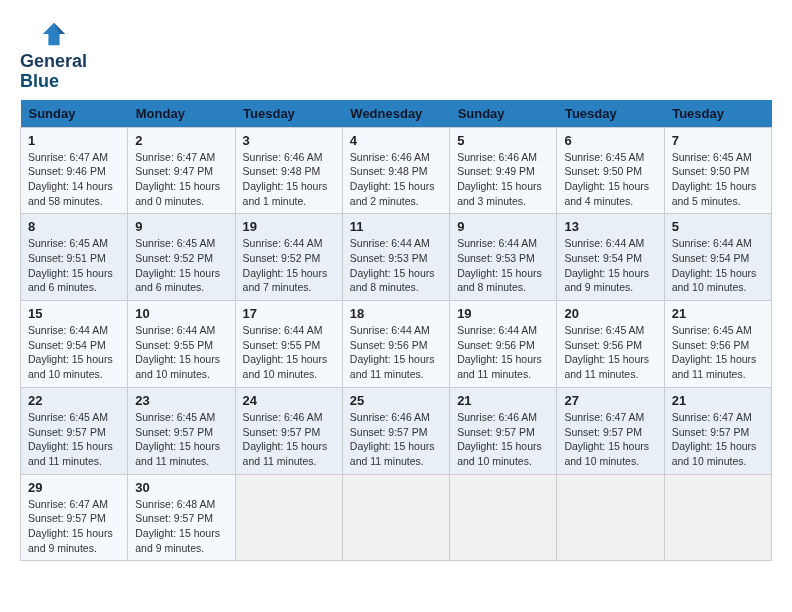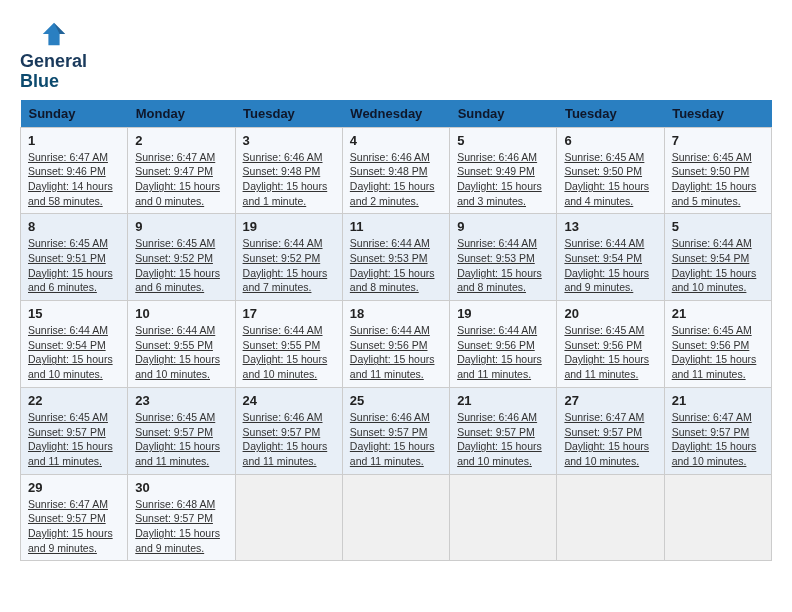--- a/index.html
+++ b/index.html
@@ -77,21 +77,20 @@
       font-size: 13px;
       font-weight: bold;
       color: #222;
       display: block;
       margin-bottom: 2px;
     }
     .day-info {
       color: #333;
       font-size: 10.5px;
       line-height: 1.4;
-      text-decoration: underline;
     }
     .empty-cell {
       background-color: #f0f0f0 !important;
     }
   </style>
 </head>
 <body>
 
 <div class="header-area">
   <div class="logo">

